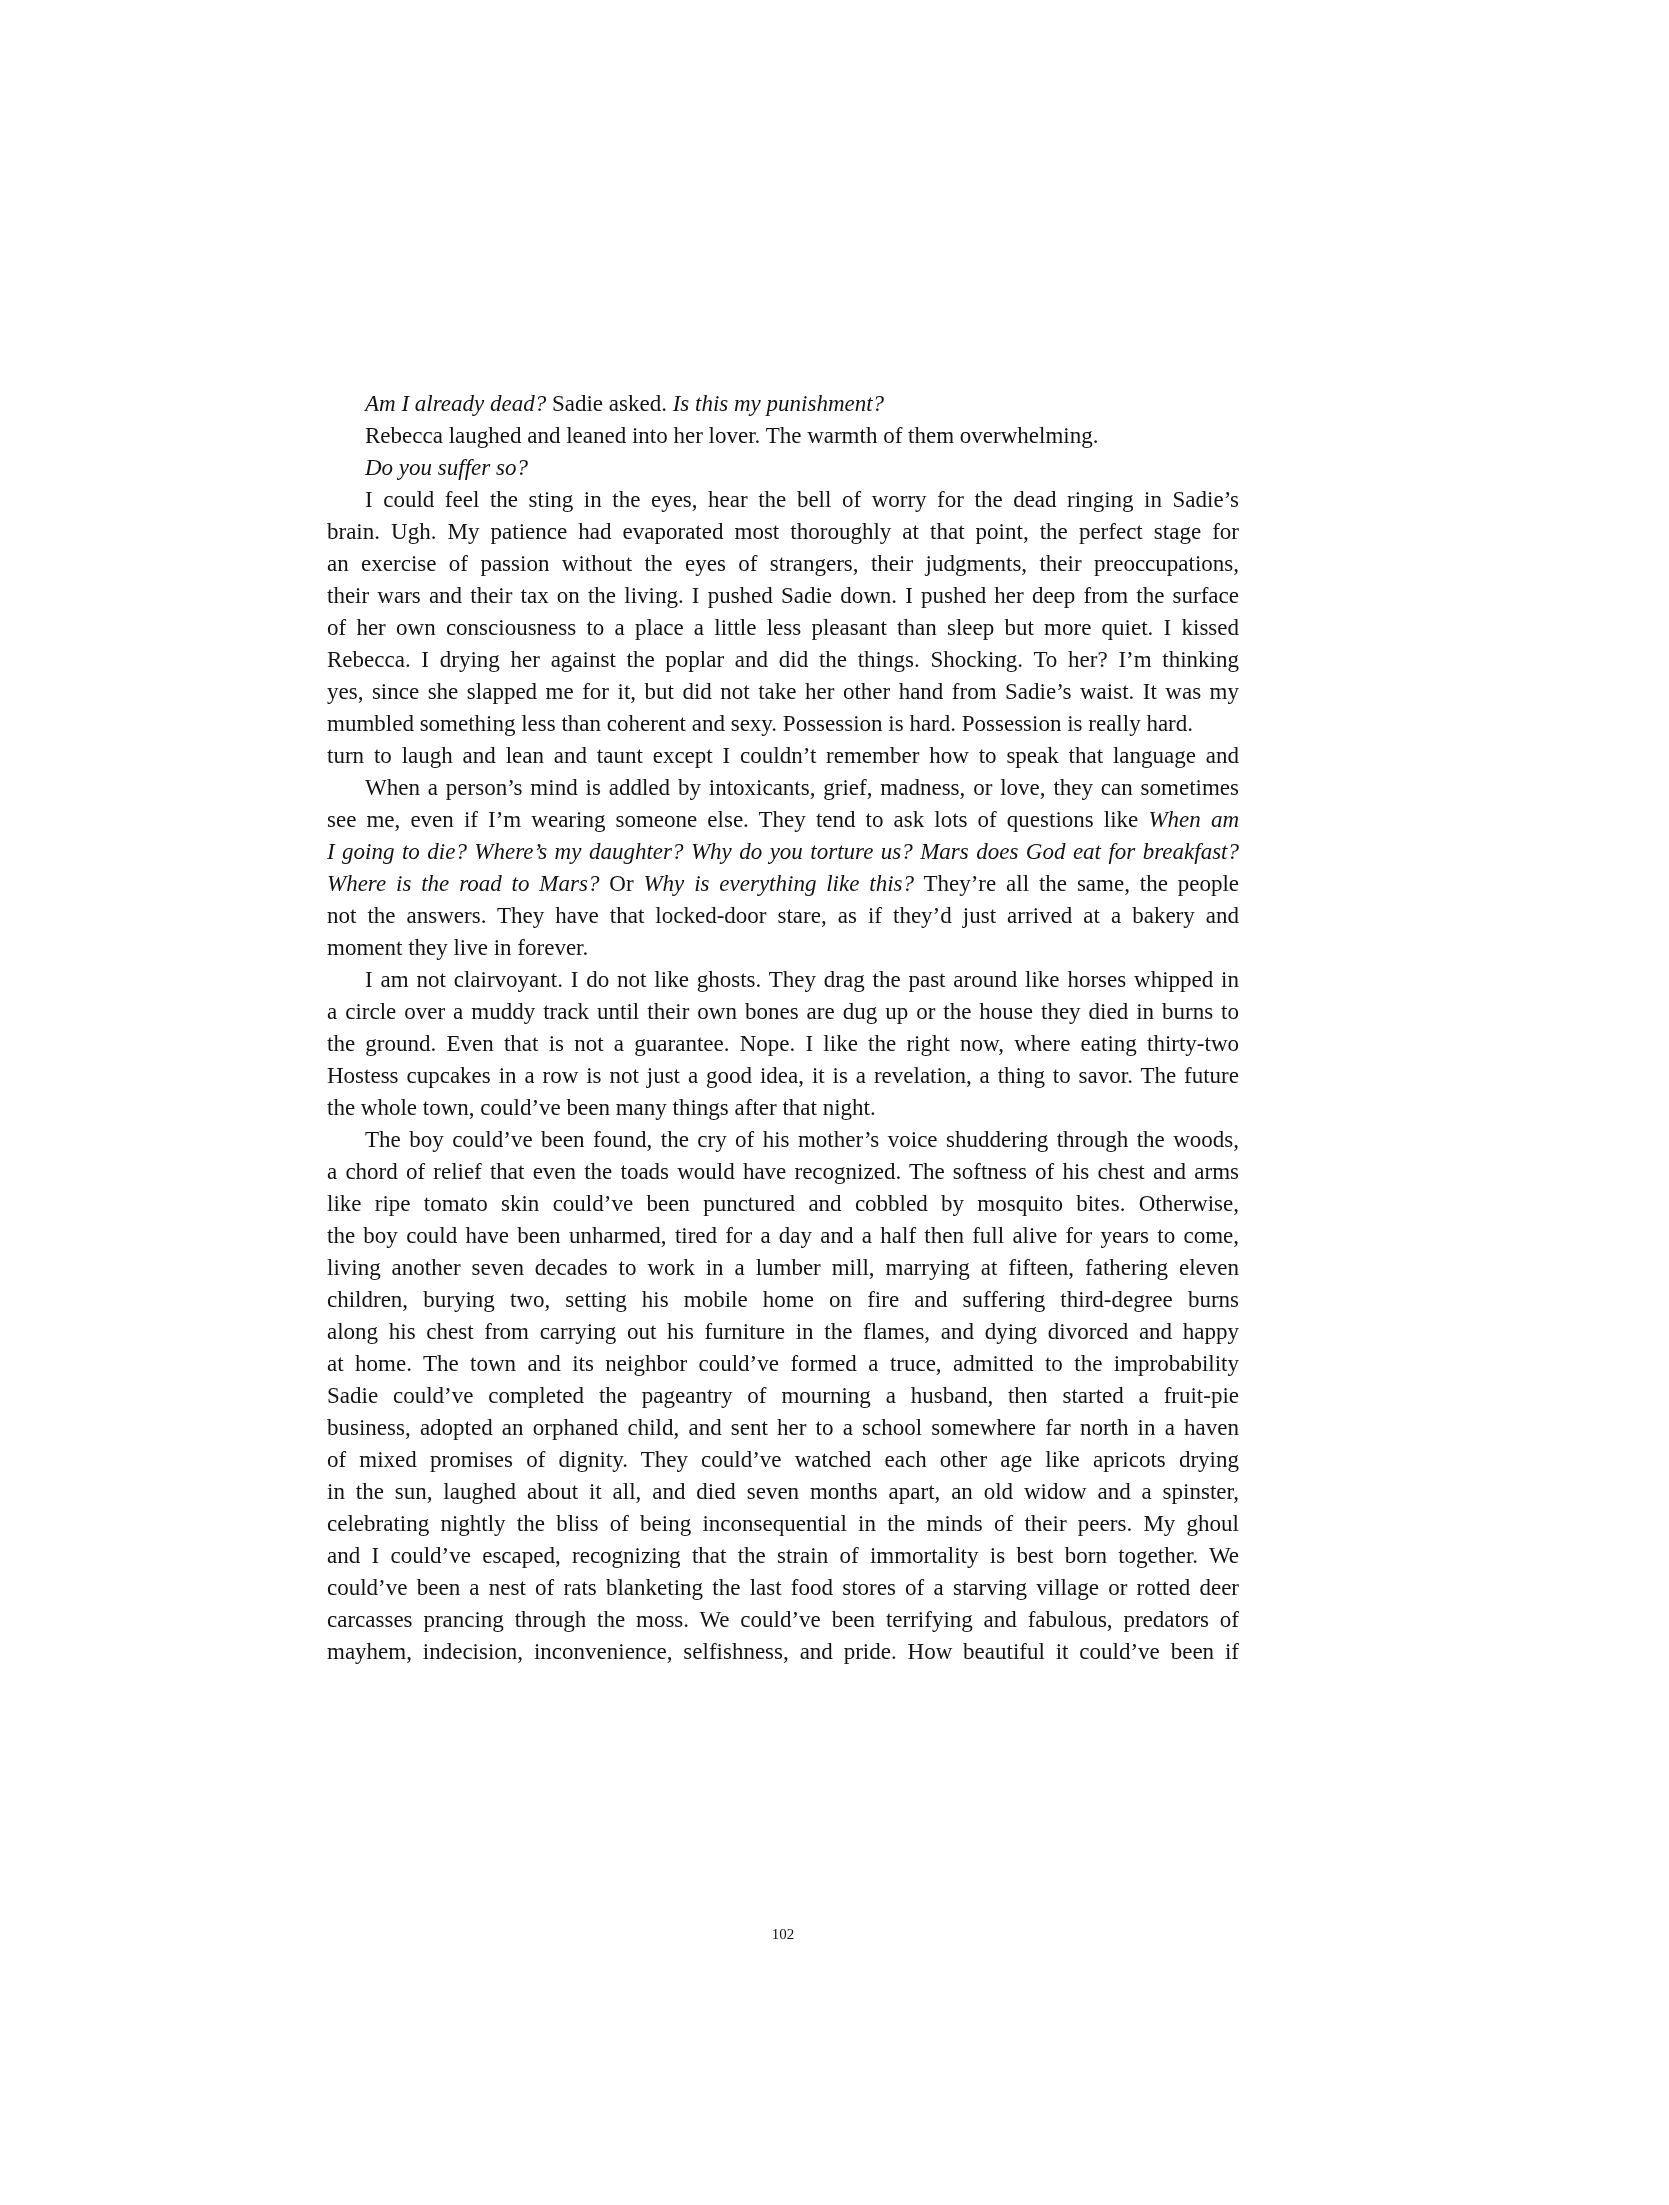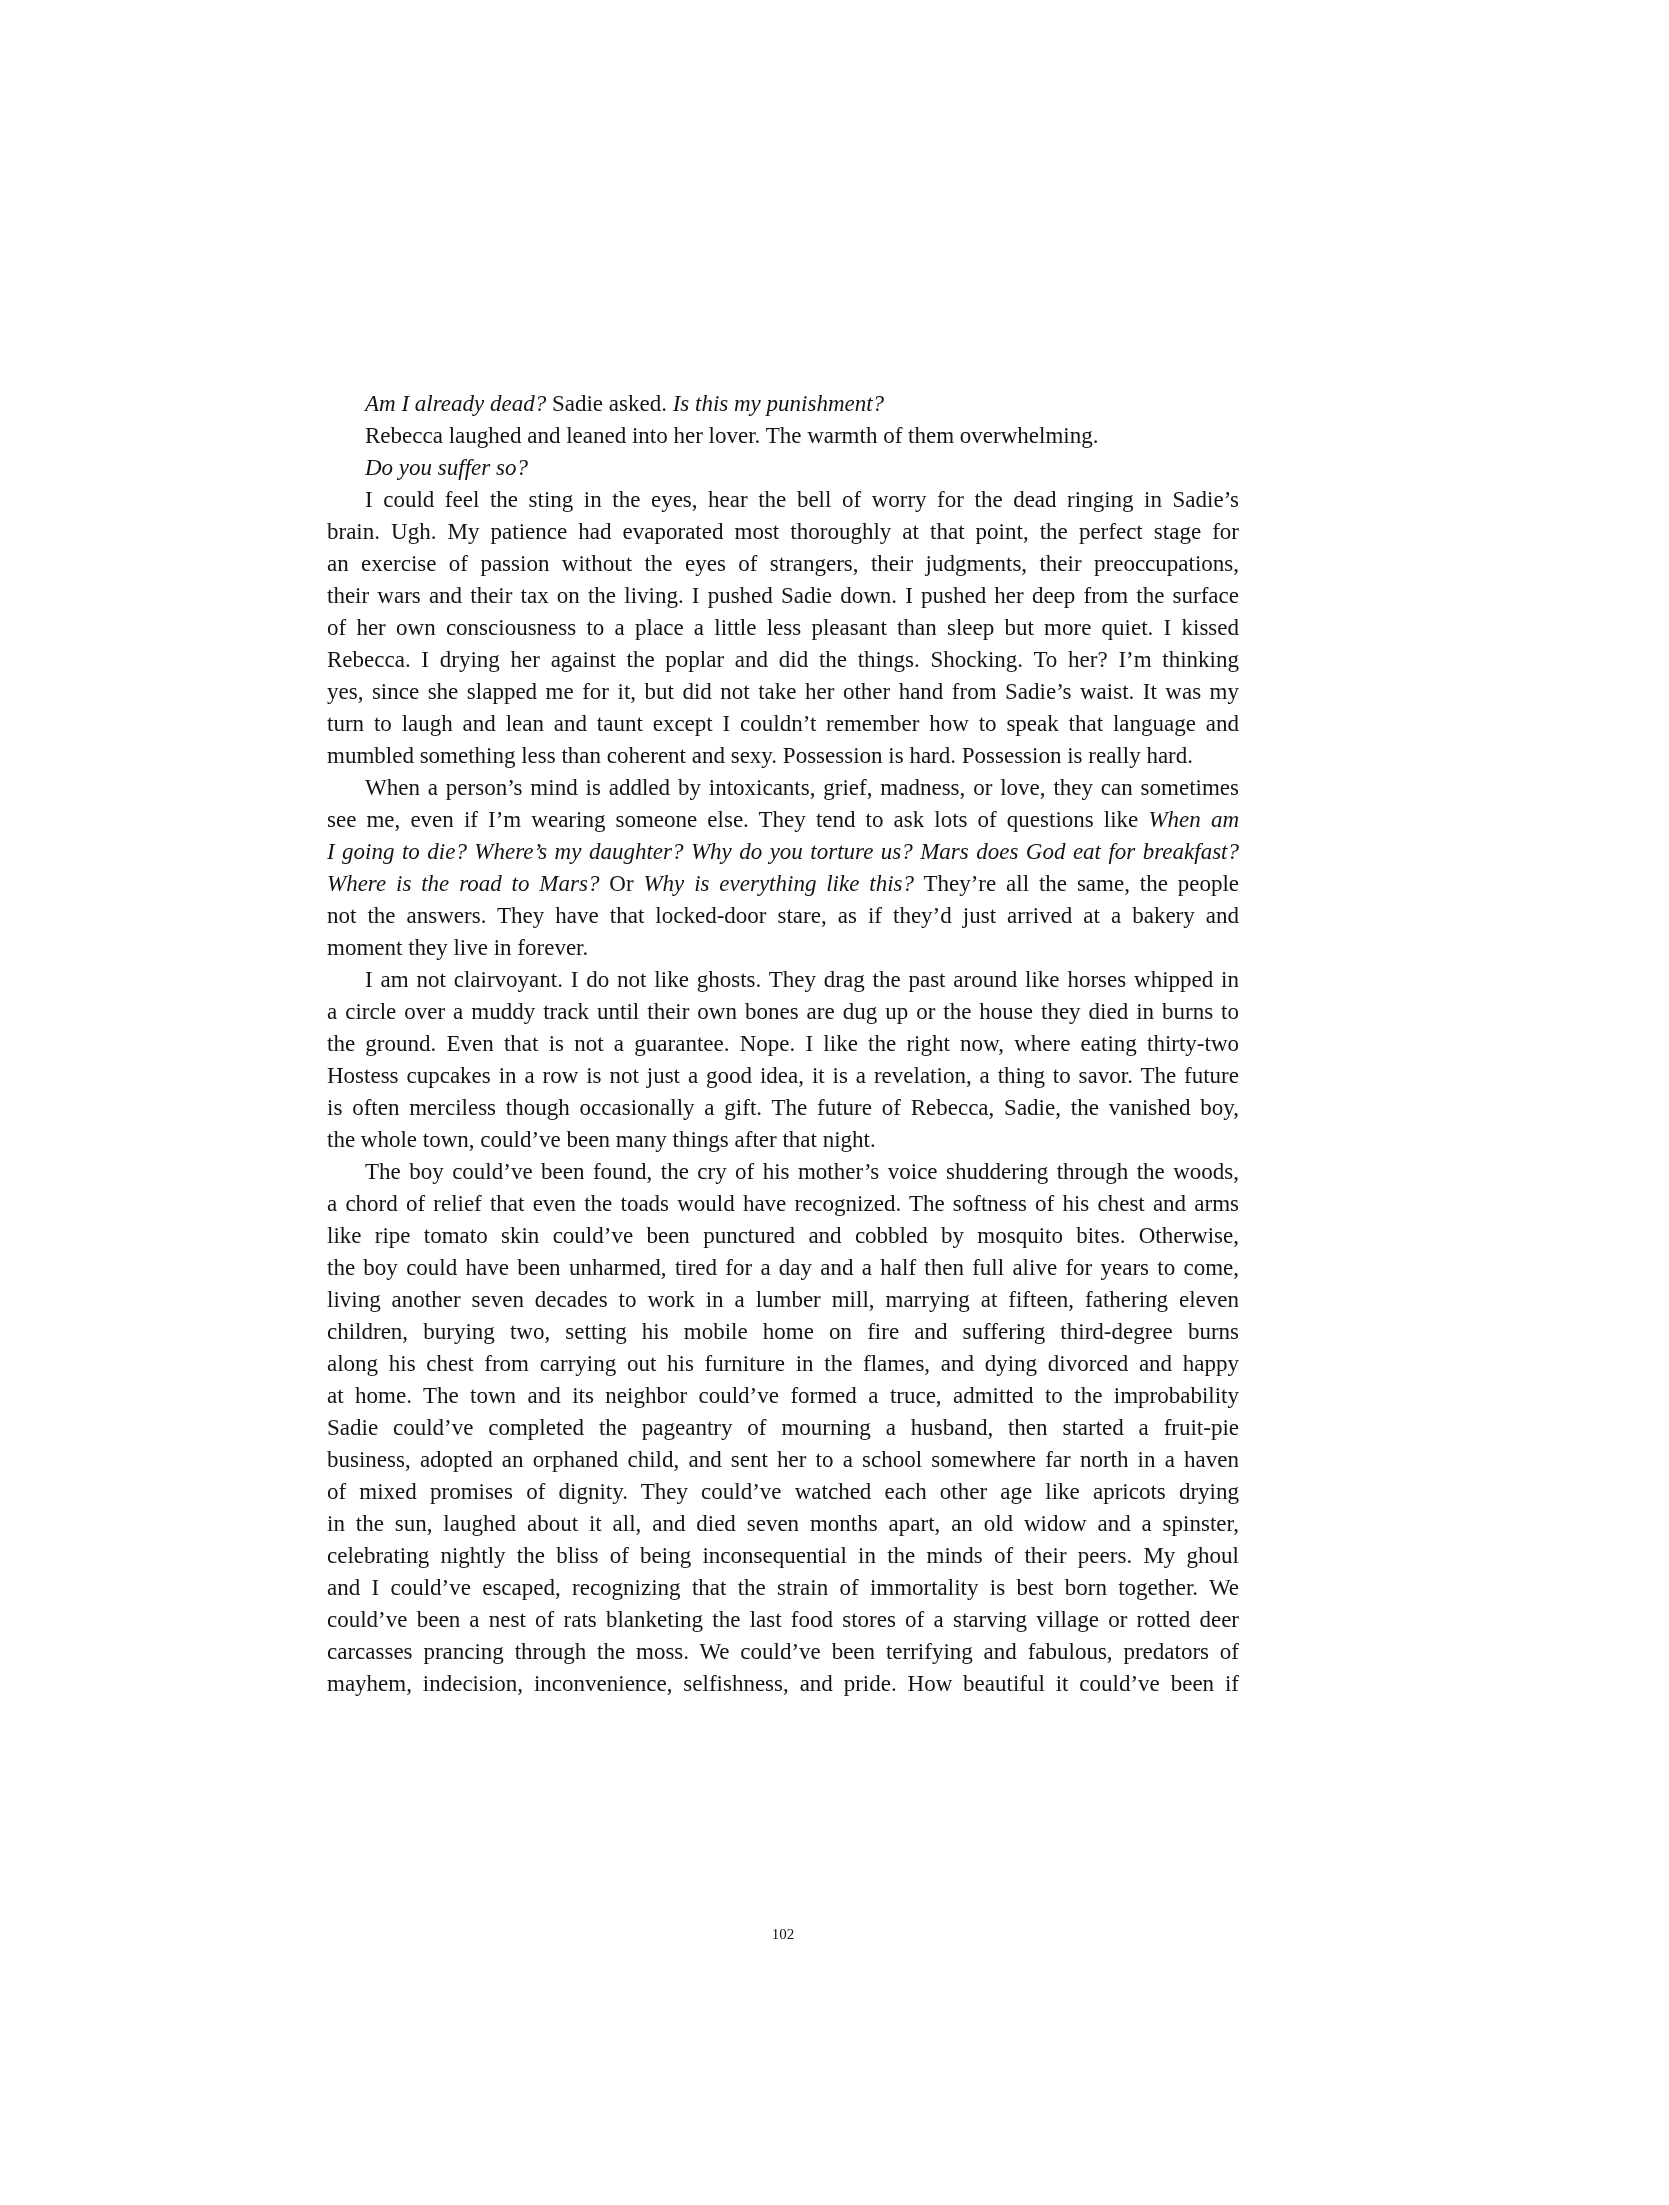--- a/index.html
+++ b/index.html
@@ -71,37 +71,36 @@
         <div class="line first last"><span class="italic">Do you suffer so?</span></div>
       </div>
       <div class="paragraph">
         <div class="line first"><span class="roman">I could feel the sting in the eyes, hear the bell of worry for the dead ringing in Sadie’s</span></div>
         <div class="line"><span class="roman">brain. Ugh. My patience had evaporated most thoroughly at that point, the perfect stage for</span></div>
         <div class="line"><span class="roman">an exercise of passion without the eyes of strangers, their judgments, their preoccupations,</span></div>
         <div class="line"><span class="roman">their wars and their tax on the living. I pushed Sadie down. I pushed her deep from the surface</span></div>
         <div class="line"><span class="roman">of her own consciousness to a place a little less pleasant than sleep but more quiet. I kissed</span></div>
         <div class="line"><span class="roman">Rebecca. I drying her against the poplar and did the things. Shocking. To her? I’m thinking</span></div>
         <div class="line"><span class="roman">yes, since she slapped me for it, but did not take her other hand from Sadie’s waist. It was my</span></div>
+        <div class="line last"><span class="roman">mumbled something less than coherent and sexy. Possession is hard. Possession is really hard.</span></div>
         <div class="line"><span class="roman">turn to laugh and lean and taunt except I couldn’t remember how to speak that language and</span></div>
-        <div class="line last"><span class="roman">mumbled something less than coherent and sexy. Possession is hard. Possession is really hard.</span></div>
       </div>
       <div class="paragraph">
         <div class="line first"><span class="roman">When a person’s mind is addled by intoxicants, grief, madness, or love, they can sometimes</span></div>
         <div class="line"><span class="roman">see me, even if I’m wearing someone else. They tend to ask lots of questions like </span><span class="italic">When am</span></div>
         <div class="line"><span class="italic">I going to die? Where’s my daughter? Why do you torture us? Mars does God eat for breakfast?</span></div>
         <div class="line"><span class="italic">Where is the road to Mars?</span><span class="roman"> Or </span><span class="italic">Why is everything like this?</span><span class="roman"> They’re all the same, the people</span></div>
         <div class="line"><span class="roman">not the answers. They have that locked-door stare, as if they’d just arrived at a bakery and</span></div>
         <div class="line last"><span class="roman">moment they live in forever.</span></div>
       </div>
       <div class="paragraph">
         <div class="line first"><span class="roman">I am not clairvoyant. I do not like ghosts. They drag the past around like horses whipped in</span></div>
         <div class="line"><span class="roman">a circle over a muddy track until their own bones are dug up or the house they died in burns to</span></div>
         <div class="line"><span class="roman">the ground. Even that is not a guarantee. Nope. I like the right now, where eating thirty-two</span></div>
         <div class="line"><span class="roman">Hostess cupcakes in a row is not just a good idea, it is a revelation, a thing to savor. The future</span></div>
-        <div class="line"><span class="roman">is often merciless though occasionally a gift. The future of Rebecca, Sadie, the vanished boy,</span></div>
         <div class="line last"><span class="roman">the whole town, could’ve been many things after that night.</span></div>
       </div>
       <div class="paragraph">
         <div class="line first"><span class="roman">The boy could’ve been found, the cry of his mother’s voice shuddering through the woods,</span></div>
         <div class="line"><span class="roman">a chord of relief that even the toads would have recognized. The softness of his chest and arms</span></div>
         <div class="line"><span class="roman">like ripe tomato skin could’ve been punctured and cobbled by mosquito bites. Otherwise,</span></div>
         <div class="line"><span class="roman">the boy could have been unharmed, tired for a day and a half then full alive for years to come,</span></div>
         <div class="line"><span class="roman">living another seven decades to work in a lumber mill, marrying at fifteen, fathering eleven</span></div>
         <div class="line"><span class="roman">children, burying two, setting his mobile home on fire and suffering third-degree burns</span></div>
         <div class="line"><span class="roman">along his chest from carrying out his furniture in the flames, and dying divorced and happy</span></div>

